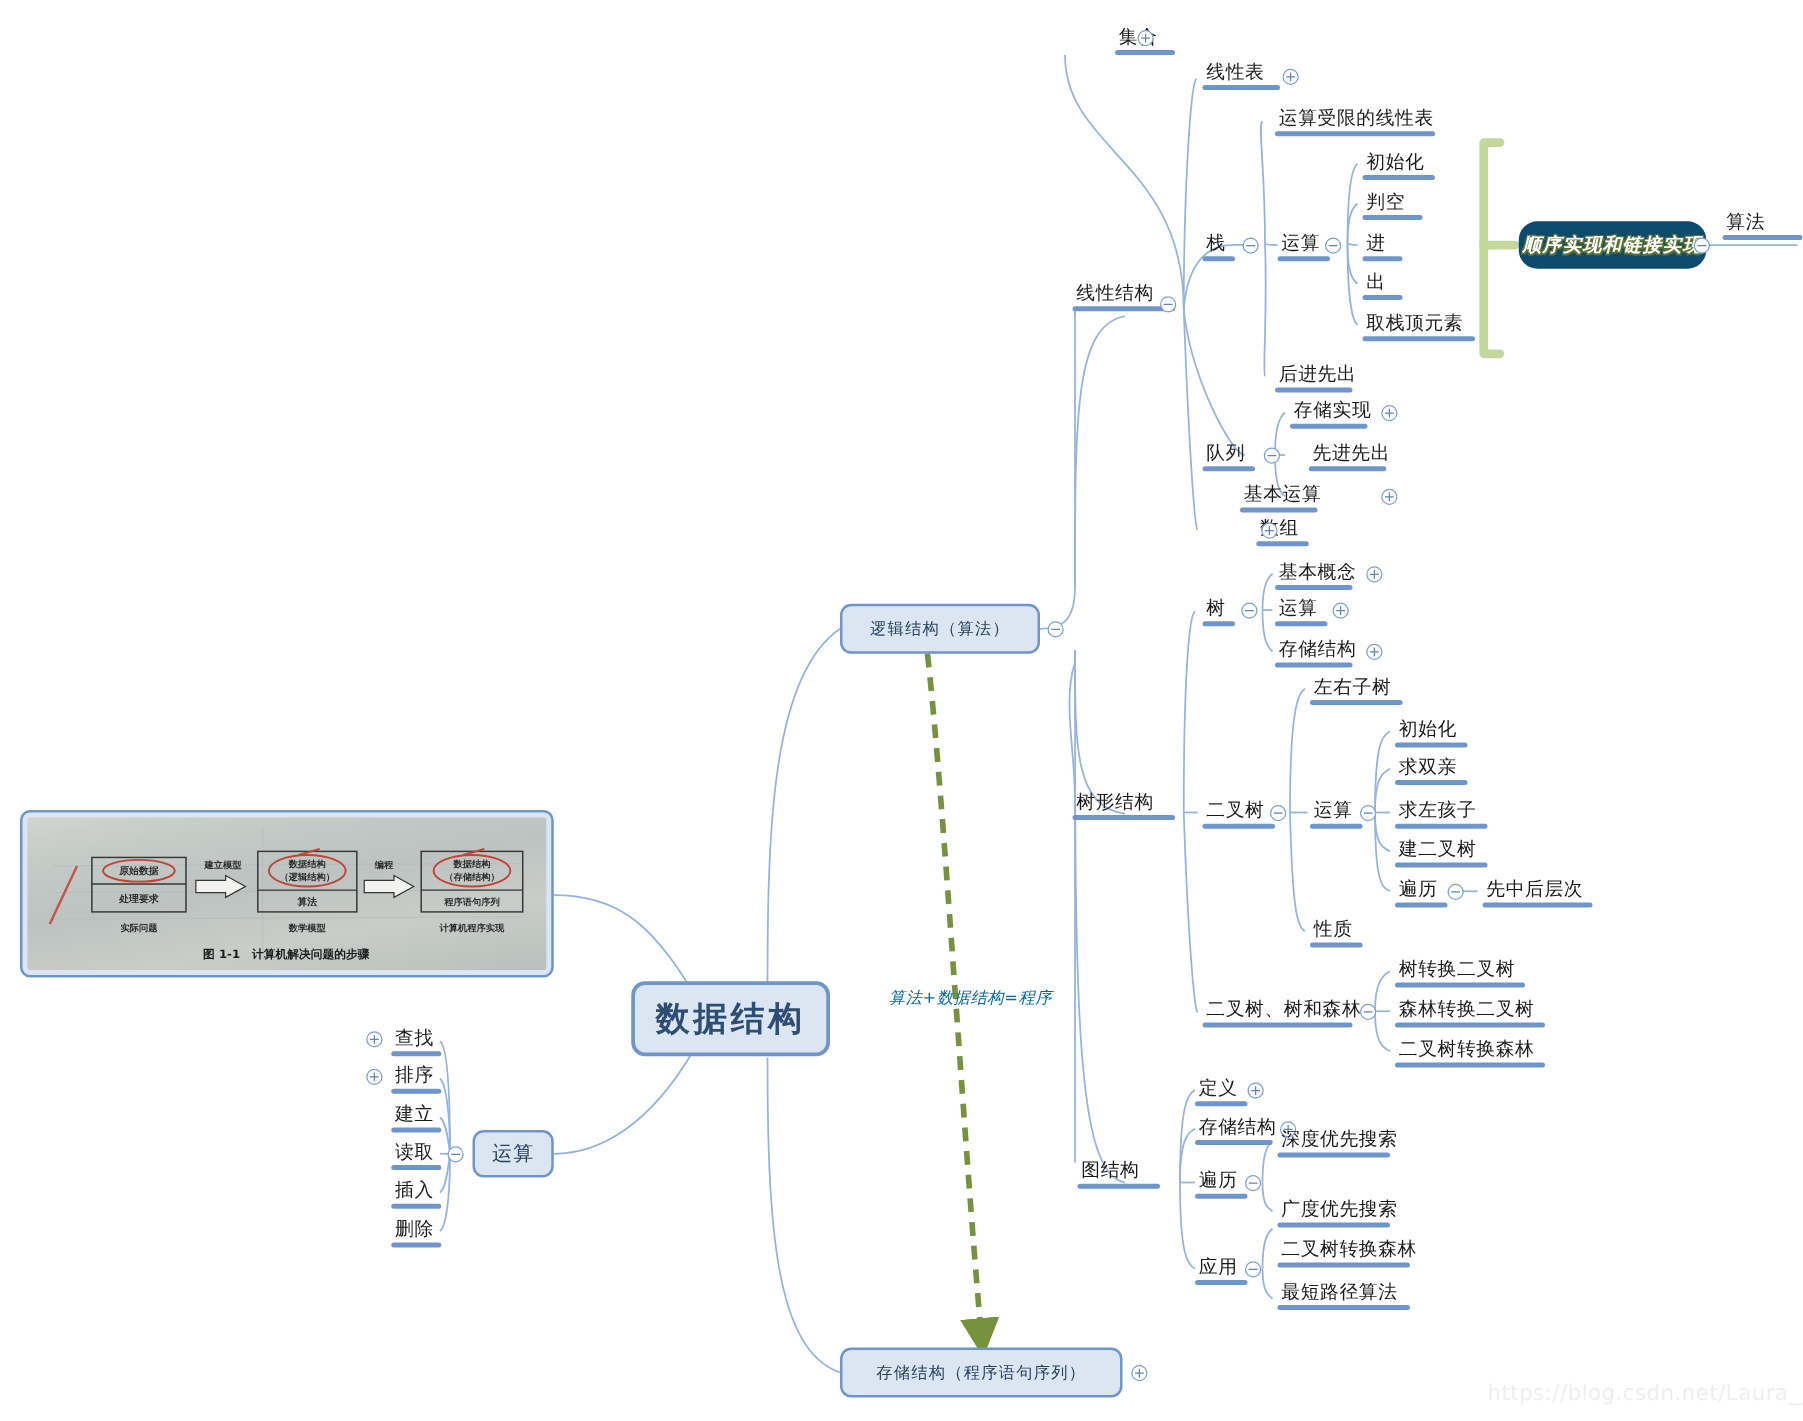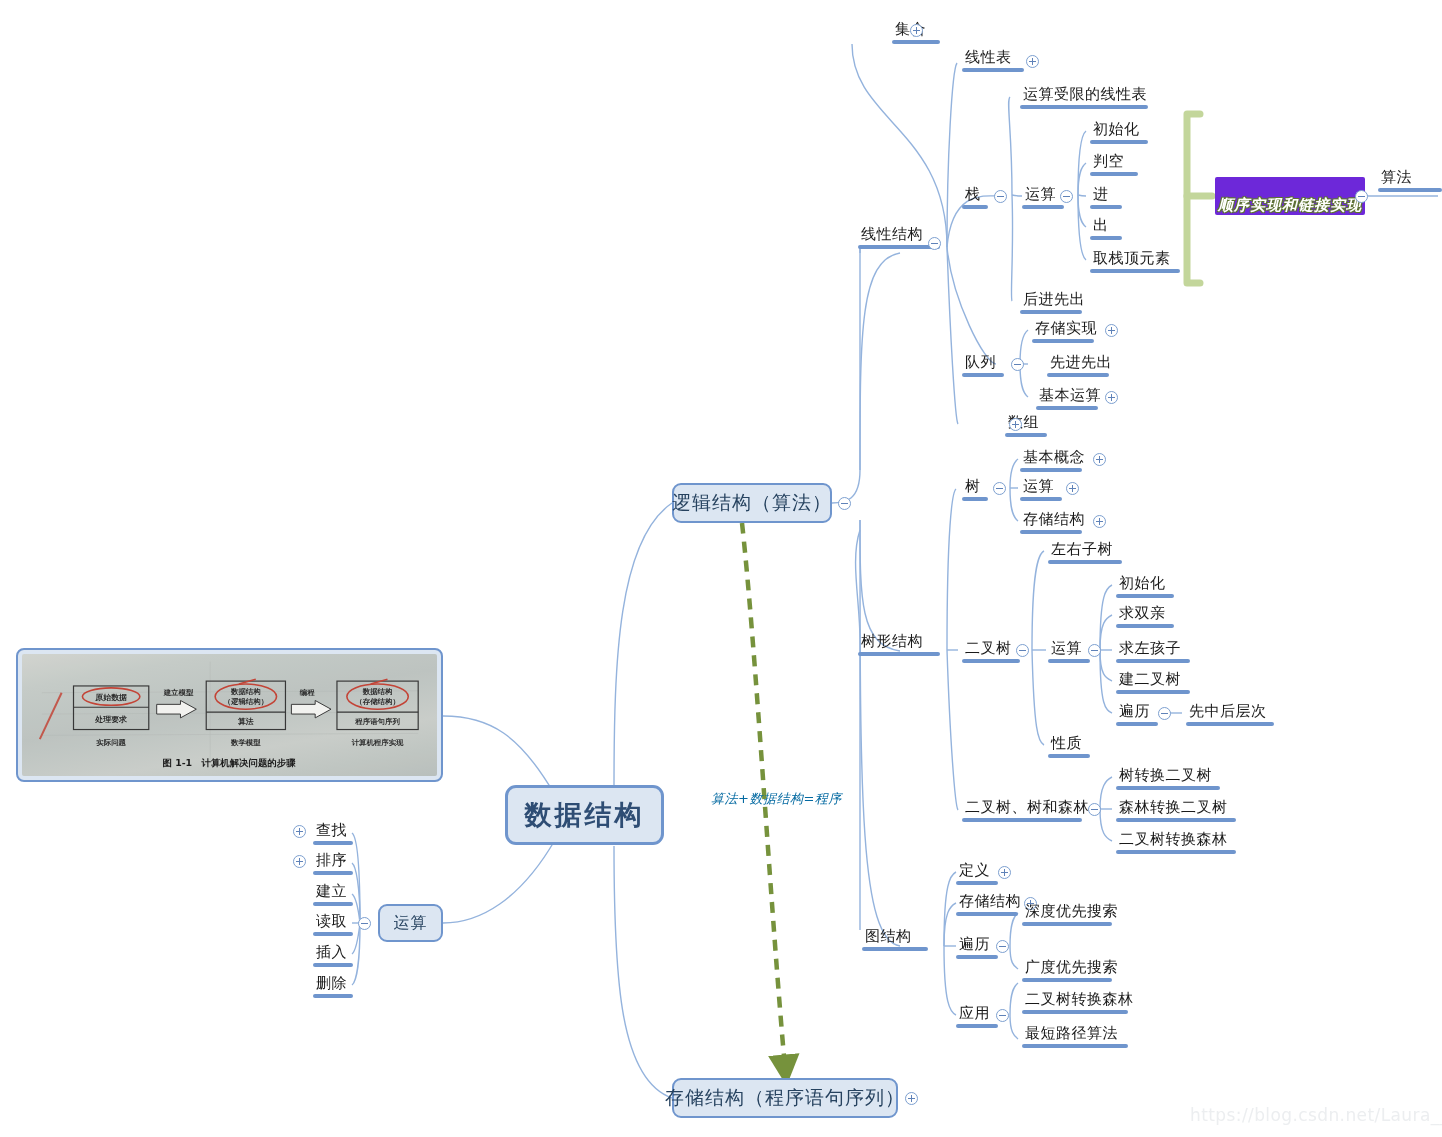--- a/index.html
+++ b/index.html
@@ -22,28 +22,28 @@
   
   .boxnode{
     position:absolute;background:#dce6f2;border:2px solid #6f95cd;border-radius:9px;
     color:#26425f;display:flex;align-items:center;justify-content:center;
     white-space:nowrap;box-sizing:border-box;
   }
   .boxnode.root{
     border-width:3px;border-radius:11px;font-size:27px;font-weight:bold;
     color:#2e4d74;letter-spacing:3px;
   }
-  .boxnode.lvl1{font-size:19px;letter-spacing:1px;}
+  .boxnode.lvl1{font-size:13px;letter-spacing:1px;}
   .boxnode.small{font-size:16px;letter-spacing:1px;}
 
   
   .greenbox{
-    position:absolute;background:#6d28d9;border-radius:2px;color:#ffffff;
+    position:absolute;background:#0c4a6e;border-radius:15px;color:#ffffff;
     font-style:italic;font-weight:bold;font-size:15px;letter-spacing:1px;
-    display:flex;align-items:flex-end;justify-content:center;white-space:nowrap;
+    display:flex;align-items:center;justify-content:center;white-space:nowrap;
     text-shadow:
       -1px -1px 0 #5d7430, 1px -1px 0 #5d7430,
       -1px  1px 0 #5d7430, 1px  1px 0 #5d7430;
   }
 
   
   .toggle{
     position:absolute;width:13px;height:13px;border-radius:50%;
     border:1px solid #7da0d0;background:#ffffff;box-sizing:border-box;
     display:flex;align-items:center;justify-content:center;cursor:pointer;
@@ -308,21 +308,21 @@
   <div class="toggle" style="left:1105px;top:324px;">
     <i class="h"></i>
       <i class="v"></i>
   </div>
 
   <div class="topic" style="left:1032px;top:353px;width:62px;margin-left:15px;">
     <span class="txt">先进先出</span>
     <span class="bar"></span>
   </div>
 
-  <div class="topic" style="left:1036px;top:386px;width:62px;">
+  <div class="topic" style="left:992px;top:386px;width:62px;">
     <span class="txt">基本运算</span>
     <span class="bar"></span>
   </div>
   <div class="toggle" style="left:1105px;top:391px;">
     <i class="h"></i>
       <i class="v"></i>
   </div>
 
   <div class="topic" style="left:1005px;top:413px;width:42px;">
     <span class="txt">数组</span>

